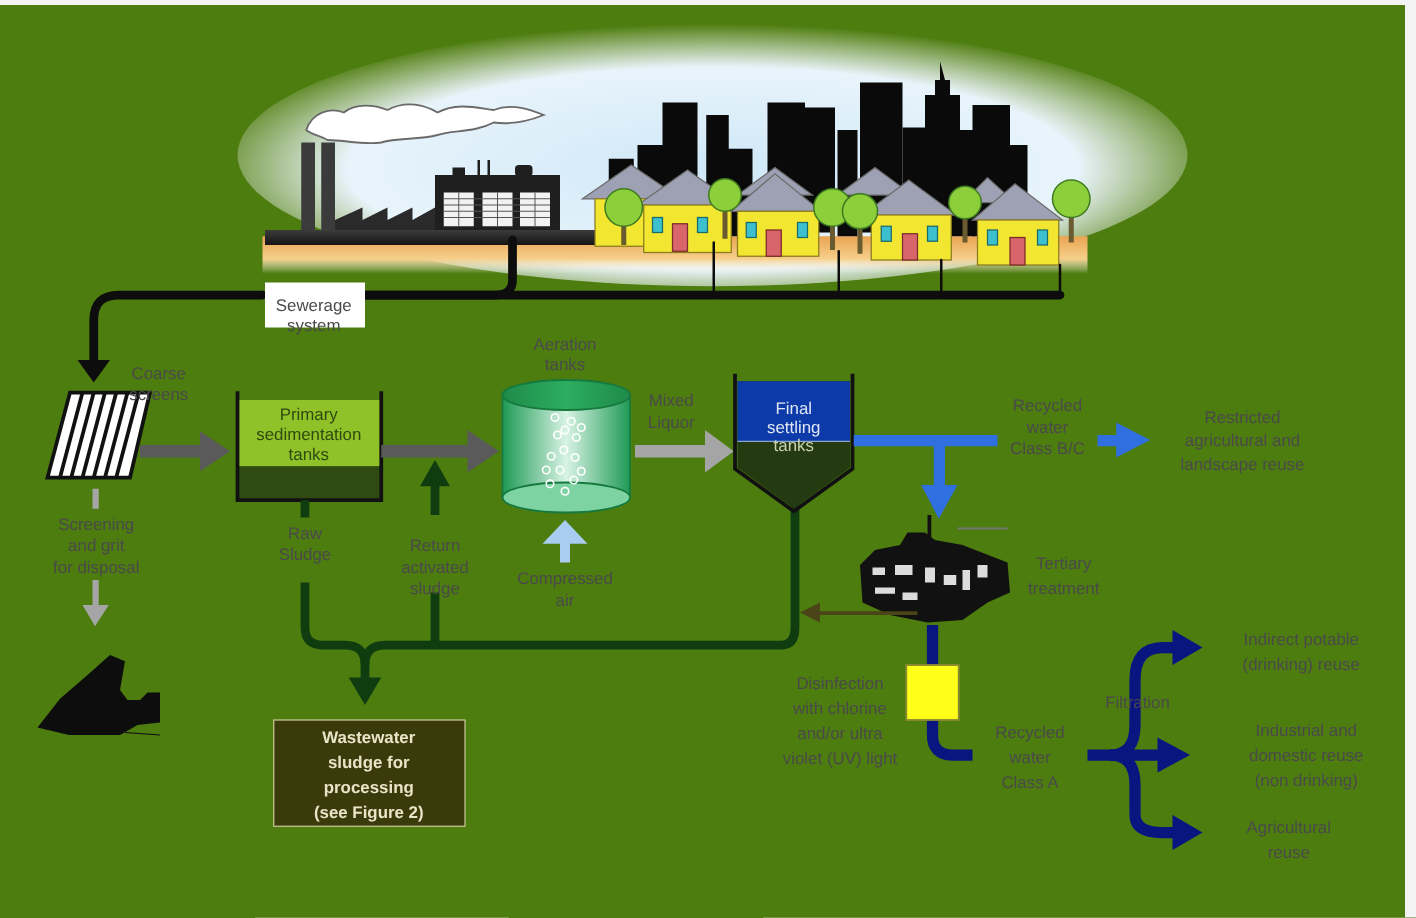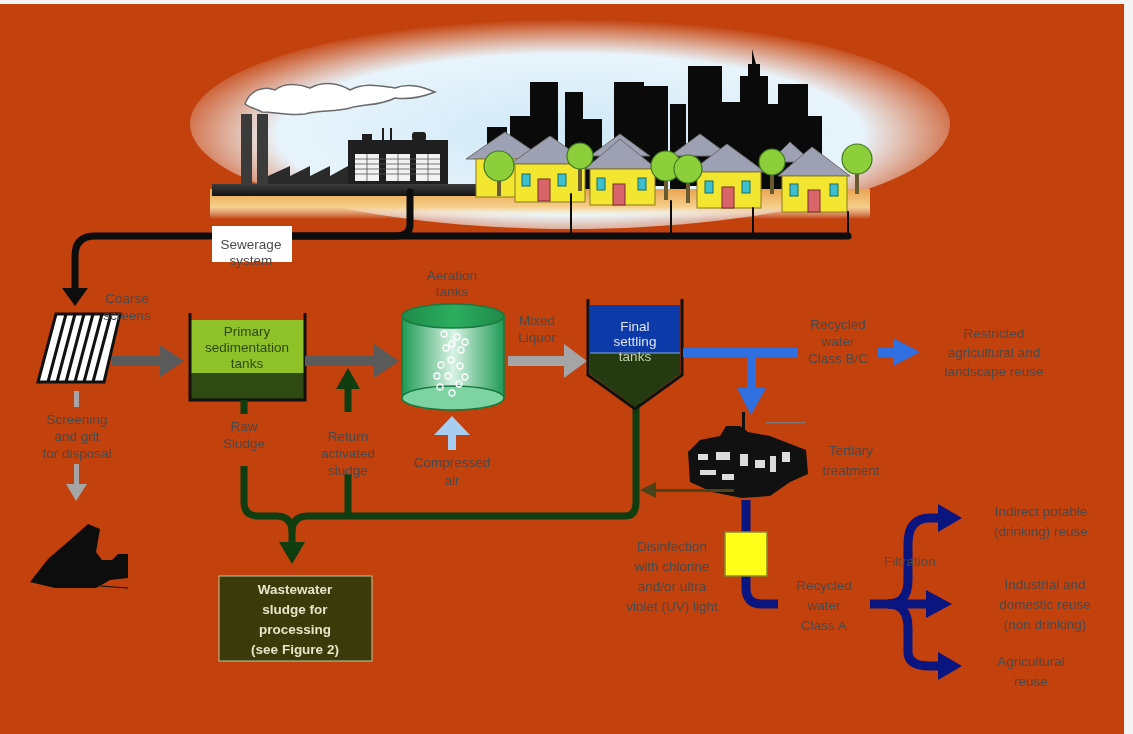--- a/index.html
+++ b/index.html
@@ -3,21 +3,21 @@
 <meta charset="utf-8">
 <style>
   html, body { margin: 0; padding: 0; }
   body {
     width: 1133px; height: 734px; overflow: hidden;
     background: #f4f4f4;
     font-family: "Liberation Sans", sans-serif;
   }
   #frame {
     position: absolute; left: 0; top: 4px; width: 1124px; height: 730px;
-    background: #c2410c;
+    background: #4d7c0f;
   }
   #diagram { position: absolute; left: 0; top: 0; }
   .lbl {
     font-family: "Liberation Sans", sans-serif;
     font-size: 13.5px; fill: #4a4a4a; text-anchor: middle;
   }
   .lbl-inner { font-size: 13.5px; text-anchor: middle; font-family: "Liberation Sans", sans-serif; }
   .lbl-bold { font-weight: bold; font-size: 13.5px; text-anchor: middle; fill: #e8e4c8; font-family: "Liberation Sans", sans-serif; }
 </style>
 </head>

